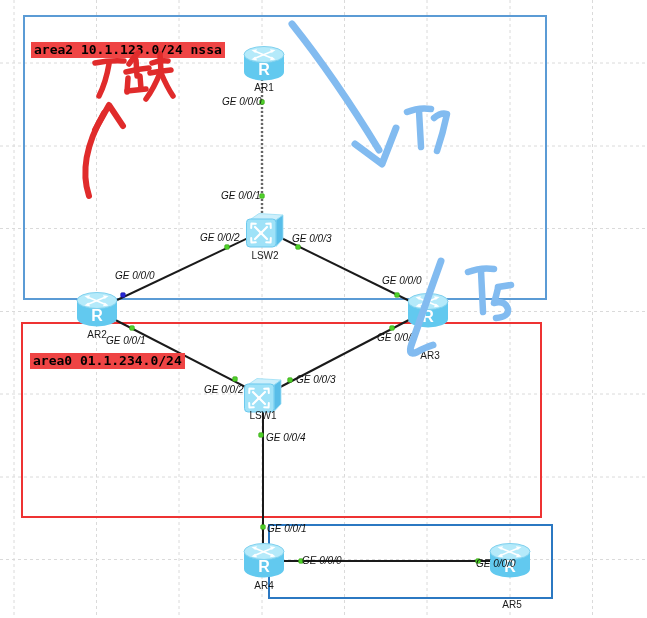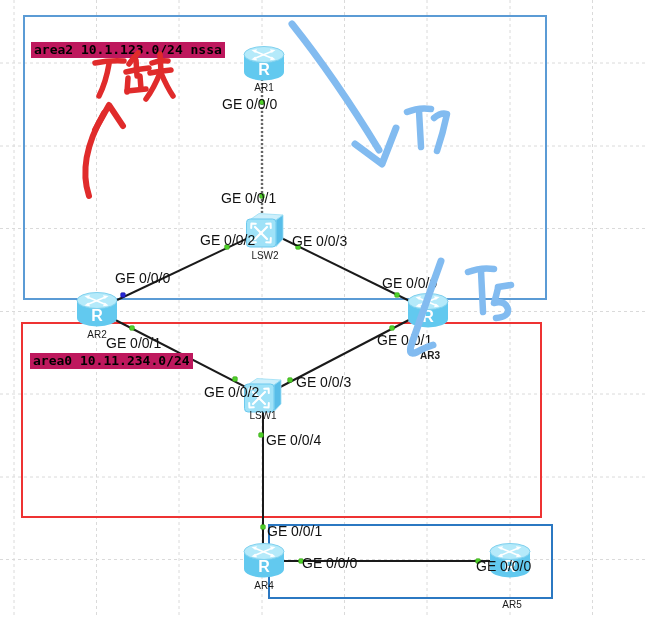--- a/index.html
+++ b/index.html
@@ -6,22 +6,22 @@
   .canvas{position:relative;width:647px;height:618px;background:#ffffff;overflow:hidden;
           font-family:"Liberation Sans",sans-serif;}
   .layer{position:absolute;left:0;top:0;pointer-events:none;}
   .z0{z-index:0}.z2{z-index:2}.z6{z-index:6}
   .area-box{position:absolute;z-index:1;background:transparent;}
   .box-blue{border:2px solid #5b9bd5;}
   .box-red{border:2px solid #ee3333;}
   .box-navy{border:2px solid #2b78c2;}
   .node{position:absolute;z-index:3;cursor:pointer;}
   .devlabel{position:absolute;z-index:4;font-size:10px;color:#1a1a1a;text-align:center;}
-  .portlabel{position:absolute;z-index:4;font-size:14px;color:#111;white-space:nowrap;}
-  .cyanlabel{position:absolute;z-index:5;background:#be185d;color:#000;
+  .portlabel{position:absolute;z-index:4;font-size:10px;color:#111;white-space:nowrap;font-style:italic;}
+  .cyanlabel{position:absolute;z-index:5;background:#ef4444;color:#000;
              font-family:"DejaVu Sans Mono","Liberation Mono",monospace;
              font-size:13px;font-weight:bold;line-height:16px;padding:0 3px;white-space:pre;}
 </style>
 </head>
 <body>
 
 <div class="canvas">
 
   <svg class="layer z0" width="647" height="618">
     <g stroke="#dadada" stroke-width="1" stroke-dasharray="3 3">
@@ -196,21 +196,21 @@
           <path d="M21.2,11.8 L25.6,11.6 L25.8,16"></path>
         <path d="M6.2,26 L6.4,30.4 L10.8,30.2"></path>
           <path d="M21.2,30.2 L25.6,30.4 L25.8,26"></path>
       </g>
       <circle cx="16" cy="21" r="1.8" fill="#ffffff"></circle>
     </svg>
   </div>
 
   <span class="devlabel" style="left:243px;top:82px;width:42px;">AR1</span>
   <span class="devlabel" style="left:76px;top:329px;width:42px;">AR2</span>
-  <span class="devlabel" style="left:407px;top:350px;width:46px;font-weight:bold;">AR3</span>
+  <span class="devlabel" style="left:407px;top:350px;width:46px;">AR3</span>
   <span class="devlabel" style="left:243px;top:580px;width:42px;text-align:center;">AR4</span>
   <span class="devlabel" style="left:489px;top:599px;width:46px;">AR5</span>
   <span class="devlabel" style="left:243px;top:410px;width:40px;">LSW1</span>
   <span class="devlabel" style="left:245px;top:250px;width:40px;">LSW2</span>
 
   <span class="portlabel" style="left:222px;top:96px;">GE 0/0/0</span>
   <span class="portlabel" style="left:221px;top:190px;">GE 0/0/1</span>
   <span class="portlabel" style="left:200px;top:232px;">GE 0/0/2</span>
   <span class="portlabel" style="left:292px;top:233px;">GE 0/0/3</span>
   <span class="portlabel" style="left:115px;top:270px;">GE 0/0/0</span>
@@ -218,21 +218,21 @@
   <span class="portlabel" style="left:106px;top:335px;">GE 0/0/1</span>
   <span class="portlabel" style="left:377px;top:332px;">GE 0/0/1</span>
   <span class="portlabel" style="left:204px;top:384px;">GE 0/0/2</span>
   <span class="portlabel" style="left:296px;top:374px;">GE 0/0/3</span>
   <span class="portlabel" style="left:266px;top:432px;">GE 0/0/4</span>
   <span class="portlabel" style="left:267px;top:523px;">GE 0/0/1</span>
   <span class="portlabel" style="left:302px;top:555px;">GE 0/0/0</span>
   <span class="portlabel" style="left:476px;top:558px;">GE 0/0/0</span>
 
   <span class="cyanlabel" style="left:31px;top:42px;">area2 10.1.123.0/24 nssa</span>
-  <span class="cyanlabel" style="left:30px;top:353px;">area0 10.11.234.0/24</span>
+  <span class="cyanlabel" style="left:30px;top:353px;">area0 01.1.234.0/24</span>
 
   <svg class="layer z6" width="647" height="618">
 
     <g stroke="#e02b2b" stroke-width="5.5" fill="none" stroke-linecap="round" stroke-linejoin="round">
       <path d="M95,63 Q110,60 124,61"></path>
       <path d="M109,64 Q106,82 99,96"></path>
       <path d="M138,53 Q133,58 129,64"></path>
       <path d="M136,60 L137,76"></path>
       <path d="M126,72 Q137,69 149,68"></path>
       <path d="M128,78 L127,92"></path>

